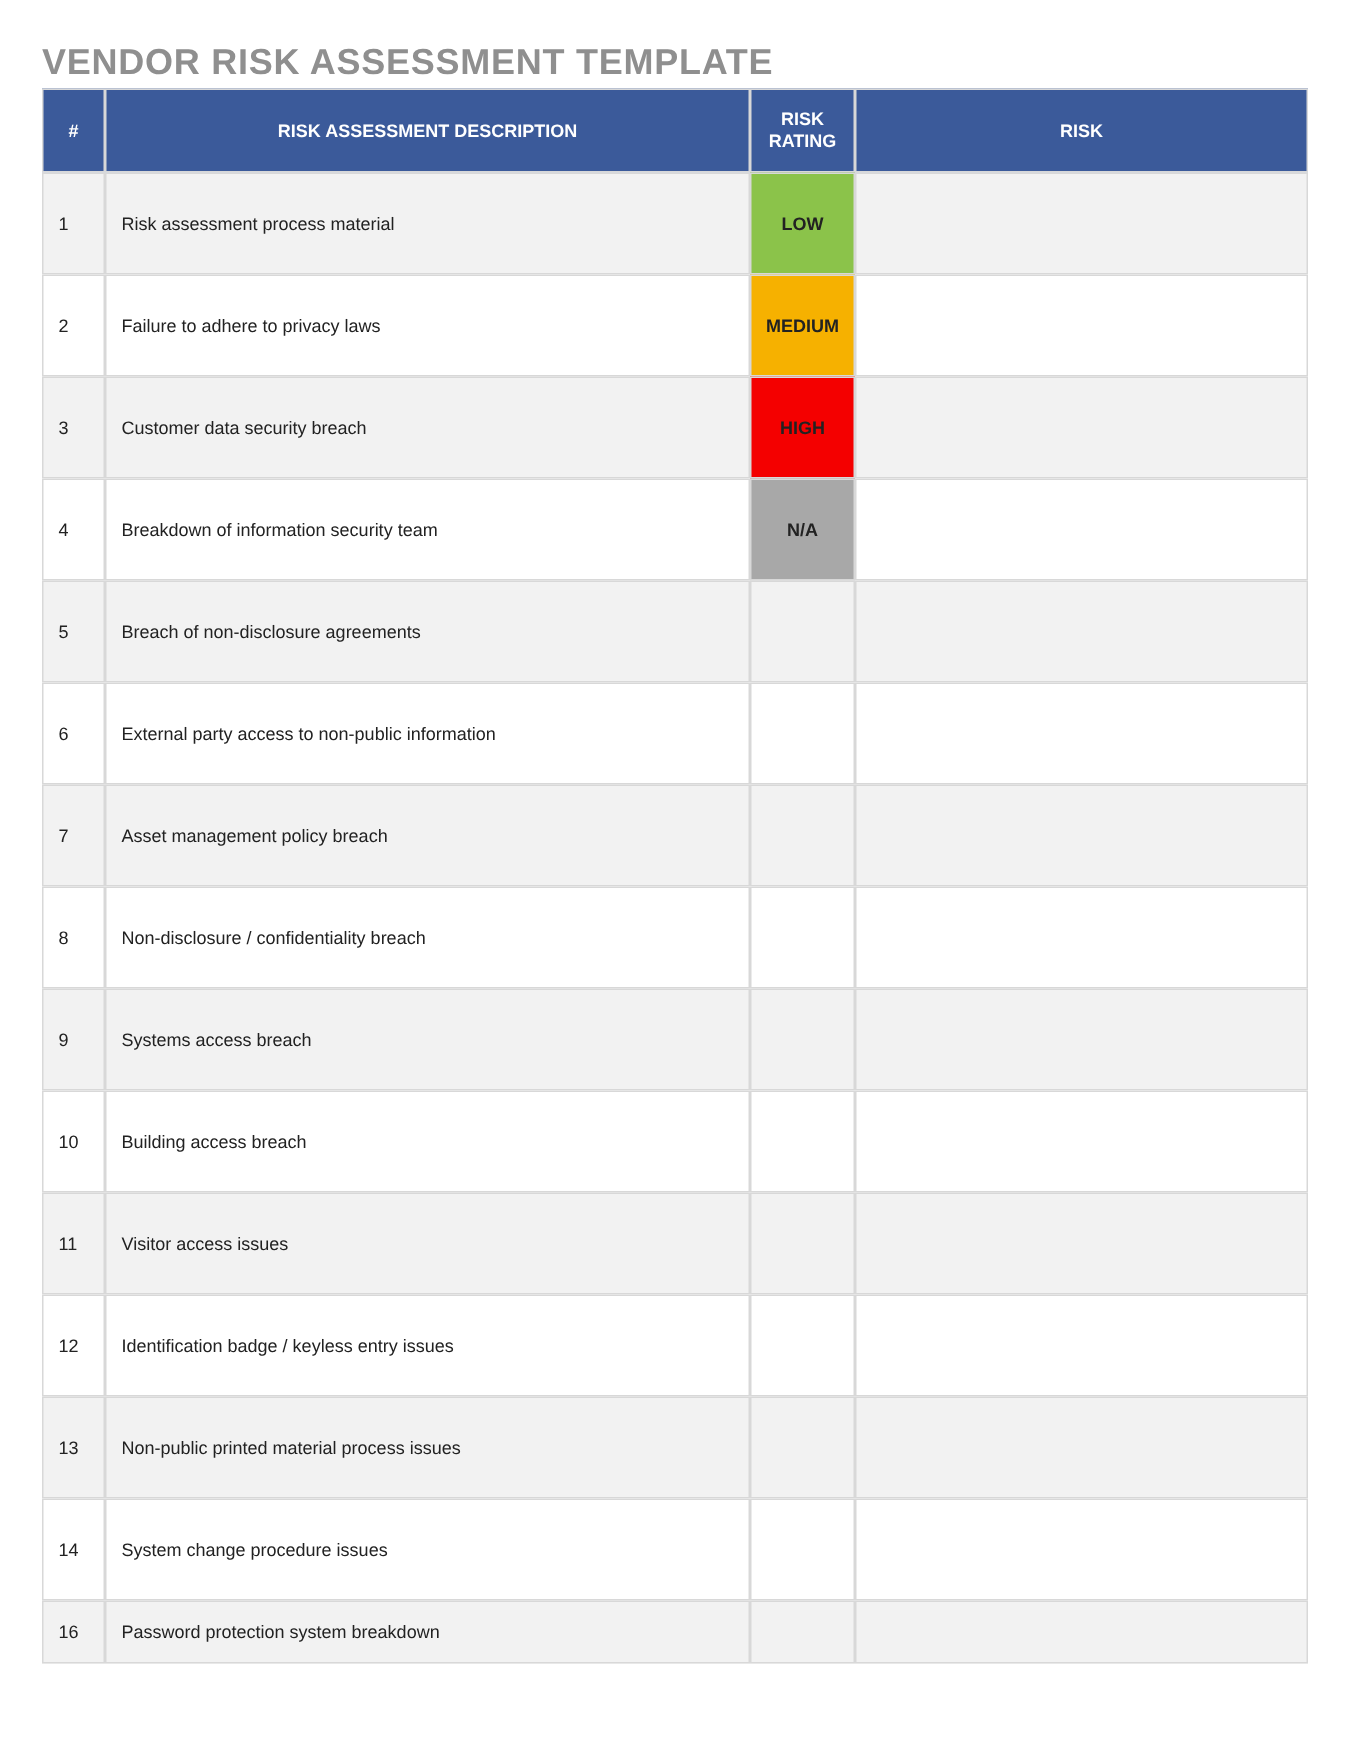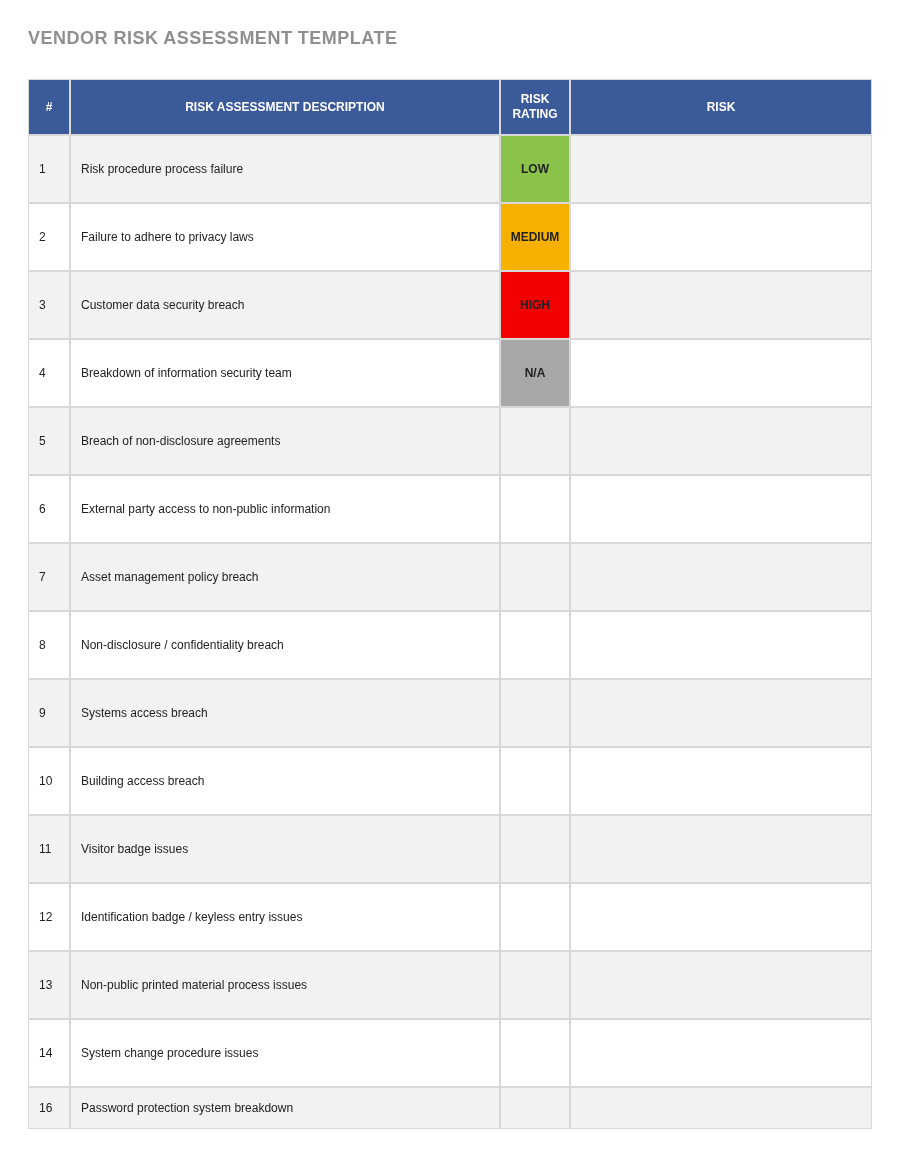--- a/index.html
+++ b/index.html
@@ -3,25 +3,25 @@
 <meta charset="utf-8">
 <style>
   * { box-sizing: border-box; margin: 0; padding: 0; }
   body {
     font-family: "Segoe UI", Tahoma, Geneva, Verdana, sans-serif;
     background: #ffffff;
     width: 900px;
     padding: 28px 28px 40px 28px;
   }
   h1.page-title {
-    font-size: 18px;
+    font-size: 24px;
     font-weight: 600;
     letter-spacing: 0.5px;
     color: #8f8f8f;
-    margin-bottom: 30px;
+    margin-bottom: 3px;
   }
   table.assessment {
     width: 100%;
     border-collapse: separate;
     border-spacing: 0;
     table-layout: fixed;
   }
   table.assessment col.col-num   { width: 42px; }
   table.assessment col.col-desc  { width: 430px; }
   table.assessment col.col-risk  { width: 70px; }
@@ -86,21 +86,21 @@
     <tr>
       <th>#</th>
       <th>RISK ASSESSMENT DESCRIPTION</th>
       <th>RISK RATING</th>
       <th>RISK</th>
     </tr>
   </thead>
   <tbody id="assessment-body">
       <tr>
         <td class="num-cell">1</td>
-        <td class="desc-cell">Risk procedure process failure</td>
+        <td class="desc-cell">Risk assessment process material</td>
         <td class="risk-cell risk-LOW">
           <span>LOW</span>
         </td>
         <td class="notes-cell"></td>
       </tr>
       <tr>
         <td class="num-cell">2</td>
         <td class="desc-cell">Failure to adhere to privacy laws</td>
         <td class="risk-cell risk-MEDIUM">
           <span>MEDIUM</span>
@@ -166,21 +166,21 @@
       <tr>
         <td class="num-cell">10</td>
         <td class="desc-cell">Building access breach</td>
         <td class="risk-cell">
           <span></span>
         </td>
         <td class="notes-cell"></td>
       </tr>
       <tr>
         <td class="num-cell">11</td>
-        <td class="desc-cell">Visitor badge issues</td>
+        <td class="desc-cell">Visitor access issues</td>
         <td class="risk-cell">
           <span></span>
         </td>
         <td class="notes-cell"></td>
       </tr>
       <tr>
         <td class="num-cell">12</td>
         <td class="desc-cell">Identification badge / keyless entry issues</td>
         <td class="risk-cell">
           <span></span>

